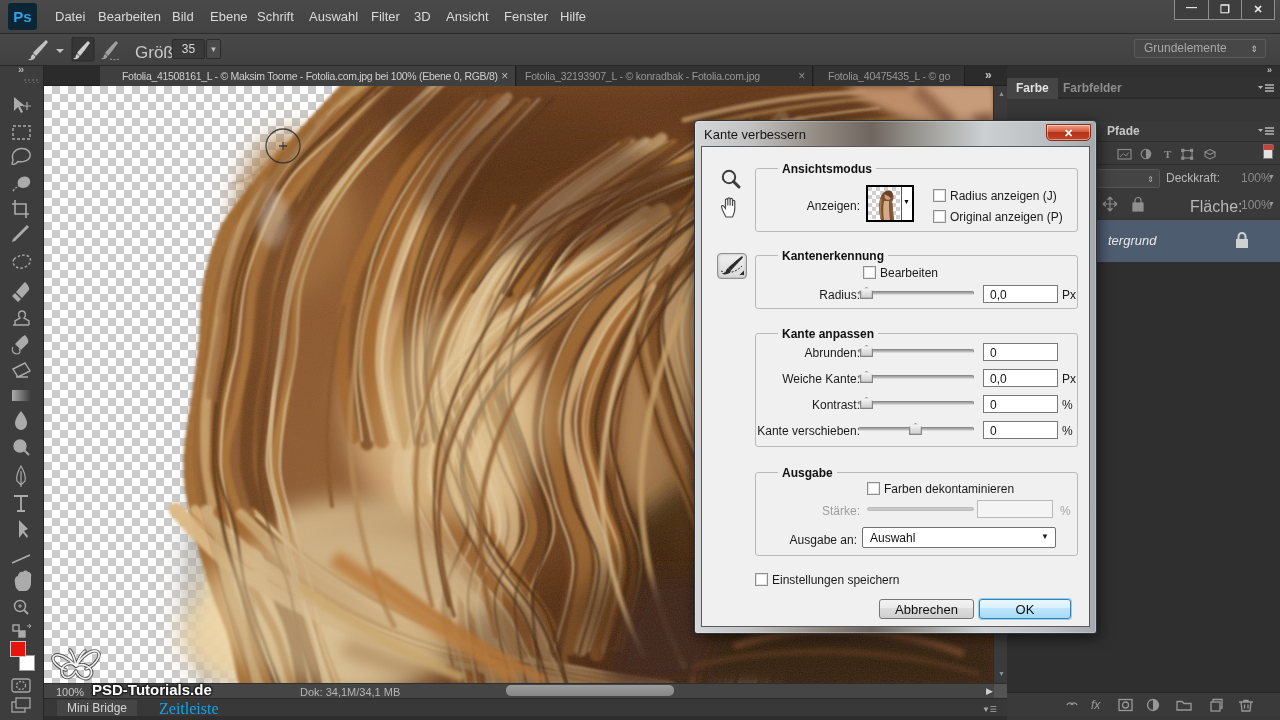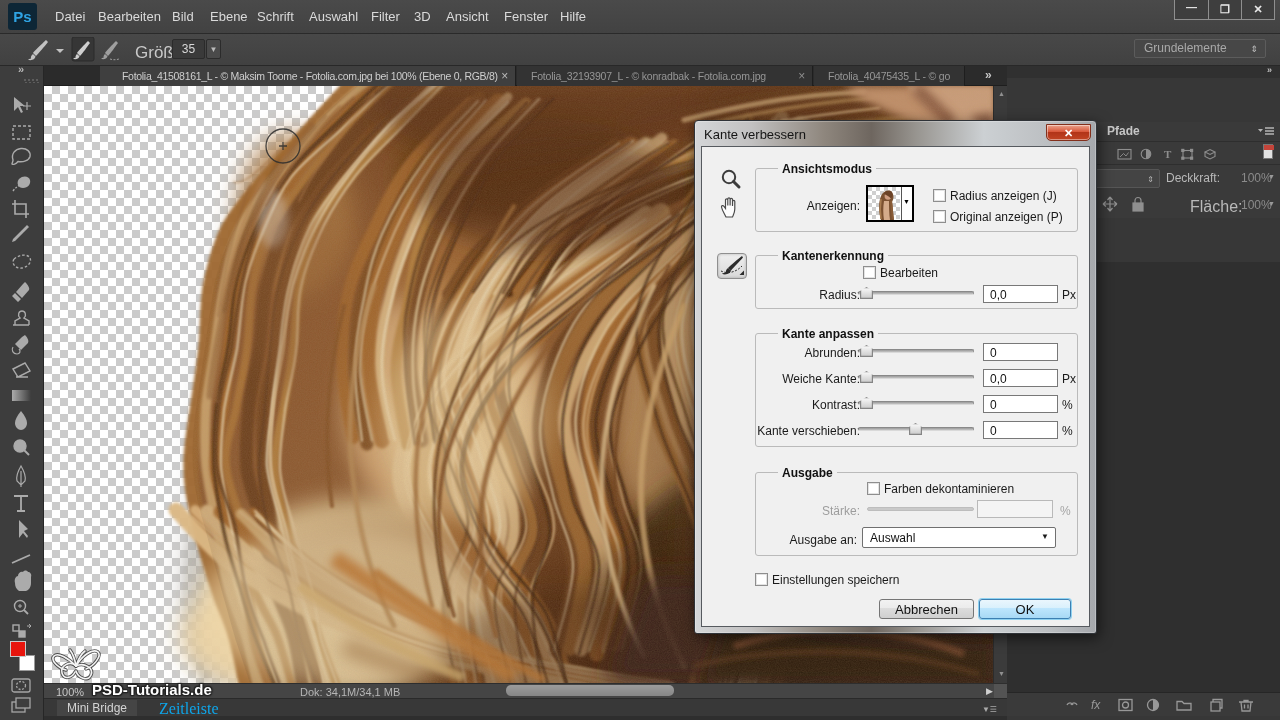--- a/index.html
+++ b/index.html
@@ -140,21 +140,21 @@
       </g>
     </svg>
     <span style="position:absolute;left:135px;top:9px;font-size:17px;color:#c9c9c9;">Größe:</span>
     <div style="position:absolute;left:172px;top:5px;width:33px;height:20px;background:#3a3a3a;border:1px solid #2b2b2b;border-radius:2px;color:#d8d8d8;font-size:12px;text-align:center;line-height:19px;">35</div>
     <div style="position:absolute;left:206px;top:5px;width:15px;height:20px;background:#4a4a4a;border:1px solid #2b2b2b;border-radius:2px;color:#bbb;font-size:8px;text-align:center;line-height:19px;">▼</div>
     <div id="growbox">Grundelemente<span style="position:absolute;right:7px;top:1px;font-size:9px;color:#c2c2c2;">⇕</span></div>
   </div>
 
   <div id="tabstrip">
     <div class="doctab" style="left:56px;width:416px;background:#3f3f3f;color:#cecece;padding-left:22px;border-right:1px solid #1e1e1e;font-size:10.5px;letter-spacing:-0.3px;">Fotolia_41508161_L - © Maksim Toome - Fotolia.com.jpg bei 100% (Ebene 0, RGB/8)<span style="position:absolute;right:7px;top:0;font-size:12px;color:#b9b9b9;">×</span></div>
-    <div class="doctab" style="left:473px;width:296px;background:#333333;color:#969696;padding-left:14px;border-right:1px solid #1e1e1e;font-size:10.5px;">Fotolia_32193907_L - © konradbak - Fotolia.com.jpg<span style="position:absolute;right:7px;top:0;font-size:12px;color:#8d8d8d;">×</span></div>
+    <div class="doctab" style="left:473px;width:296px;background:#333333;color:#969696;padding-left:8px;border-right:1px solid #1e1e1e;font-size:10.5px;">Fotolia_32193907_L - © konradbak - Fotolia.com.jpg<span style="position:absolute;right:7px;top:0;font-size:12px;color:#8d8d8d;">×</span></div>
     <div class="doctab" style="left:770px;width:151px;background:#333333;color:#969696;padding-left:14px;border-right:1px solid #1e1e1e;font-size:10.5px;">Fotolia_40475435_L - © go</div>
     <div style="position:absolute;left:941px;top:2px;color:#c6c6c6;font-size:12px;font-weight:bold;">»</div>
   </div>
 
   <div id="toolbar">
     <span class="abs" style="left:18px;top:-3px;color:#b5b5b5;font-size:11px;font-weight:bold;">»</span>
     <div class="abs" style="left:24px;top:13px;width:15px;height:4px;background:repeating-linear-gradient(90deg,#5d5d5d 0 2px,transparent 2px 4px),repeating-linear-gradient(90deg,#5d5d5d 0 2px,transparent 2px 4px);background-size:100% 2px;background-position:0 0,1px 3px;background-repeat:repeat-x;"></div>
     <svg class="abs" style="left:0;top:24px;" width="44" height="560" viewBox="0 0 44 560">
 <defs>
           <linearGradient id="tgrad" x1="0" y1="0" x2="1" y2="0">
@@ -536,20 +536,28 @@
     <div style="position:absolute;left:13px;top:1px;height:17px;background:#454545;color:#d4d4d4;font-size:12px;line-height:17px;padding:0 10px;">Mini Bridge</div>
     <div style="position:absolute;left:105px;top:1px;height:17px;color:#0ea5e9;font-size:16px;line-height:17px;padding:0 10px;font-family:Liberation Serif, serif;">Zeitleiste</div>
     <div style="position:absolute;right:10px;top:6px;color:#aaa;font-size:8px;">▼☰</div>
   </div>
   <div id="bottomfill"></div>
 
   <div id="rightdock">
     <div class="abs" style="left:0;top:0;width:273px;height:12px;background:#303030;">
       <span class="abs" style="right:8px;top:-1px;color:#c0c0c0;font-size:9px;font-weight:bold;">»</span>
     </div>
+    <div class="prow" style="top:12px;height:21px;background:#323232;border-bottom:2px solid #2a2a2a;">
+      <div class="ptab-active" style="left:0;top:0;height:21px;line-height:21px;padding:0 9px;">Farbe</div>
+      <div class="ptab-in" style="left:47px;top:0;height:21px;line-height:21px;padding:0 9px;">Farbfelder</div>
+      <svg class="pmenu" style="top:6px;" width="16" height="10" viewBox="0 0 16 10">
+          <path d="M0,2 L5,2 L2.5,5 Z" fill="#b5b5b5"></path>
+          <path d="M7,1 H16 M7,4 H16 M7,7 H16" stroke="#b5b5b5" stroke-width="1.6"></path>
+        </svg>
+    </div>
     <div class="prow" style="top:56px;height:19px;background:#3a3a3a;">
       <div class="ptab-in" style="left:92px;top:0;height:19px;line-height:19px;padding:0 8px;color:#c6c6c6;">Pfade</div>
       <svg class="pmenu" style="top:5px;" width="16" height="10" viewBox="0 0 16 10">
           <path d="M0,2 L5,2 L2.5,5 Z" fill="#b5b5b5"></path>
           <path d="M7,1 H16 M7,4 H16 M7,7 H16" stroke="#b5b5b5" stroke-width="1.6"></path>
         </svg>
     </div>
     <div class="prow" style="top:75px;height:23px;background:#3a3a3a;border-top:1px solid #2e2e2e;">
       <svg class="abs" style="left:110px;top:6px;" width="140" height="12" viewBox="0 0 140 12">
         <g stroke="#8e8e8e" fill="none" stroke-width="1.1">
@@ -584,20 +592,27 @@
       <svg class="abs" style="left:95px;top:6px;" width="52" height="16" viewBox="0 0 52 16">
         <g stroke="#8f8f8f" stroke-width="1.2" fill="none">
           <path d="M8,1 L8,15 M1,8 L15,8 M8,1 L5.5,4 M8,1 L10.5,4 M8,15 L5.5,12 M8,15 L10.5,12 M1,8 L4,5.5 M1,8 L4,10.5 M15,8 L12,5.5 M15,8 L12,10.5"></path>
           <rect x="31" y="7" width="10" height="8" fill="#8f8f8f"></rect>
             <path d="M33,7 V4.5 A3,3 0 0 1 39,4.5 V7"></path>
         </g>
       </svg>
       <span class="abs" style="left:183px;top:8px;font-size:16px;color:#b9b9b9;">Fläche:</span>
       <span class="abs" style="left:234px;top:8px;font-size:12px;color:#8b8b8b;">100%</span>
       <span class="abs" style="left:261px;top:10px;font-size:7px;color:#9a9a9a;">▼</span>
+    </div>
+    <div class="prow" style="top:154px;height:42px;background:#4e5c70;">
+      <span class="abs" style="left:101px;top:13px;font-size:13px;font-style:italic;color:#e8e8e8;">tergrund</span>
+      <svg class="abs" style="left:228px;top:12px;" width="14" height="17" viewBox="0 0 14 17">
+          <rect x="1" y="7" width="12" height="9" fill="#d0d0d0"></rect>
+          <path d="M3.5,7 V4.5 A3.5,3.5 0 0 1 10.5,4.5 V7" stroke="#d0d0d0" stroke-width="2" fill="none"></path>
+        </svg>
     </div>
     <div class="abs" style="left:0;top:196px;width:273px;height:430px;background:#2f2f2f;"></div>
     <div class="abs" style="left:0;top:626px;width:273px;height:24px;background:#3a3a3a;border-top:1px solid #262626;">
       <svg class="abs" style="left:58px;top:5px;" width="200" height="14" viewBox="0 0 200 14">
         <g stroke="#989898" fill="none" stroke-width="1.3">
           <path d="M2,7 A3.2,3.2 0 0 1 8,7 M6,7 A3.2,3.2 0 0 1 12,7"></path>
           <text x="26" y="11" font-size="12" font-style="italic" fill="#989898" stroke="none">fx</text>
           <rect x="54" y="1.5" width="13" height="11"></rect>
             <circle cx="60.5" cy="7" r="3"></circle>
           <circle cx="88" cy="7" r="5.5"></circle>

